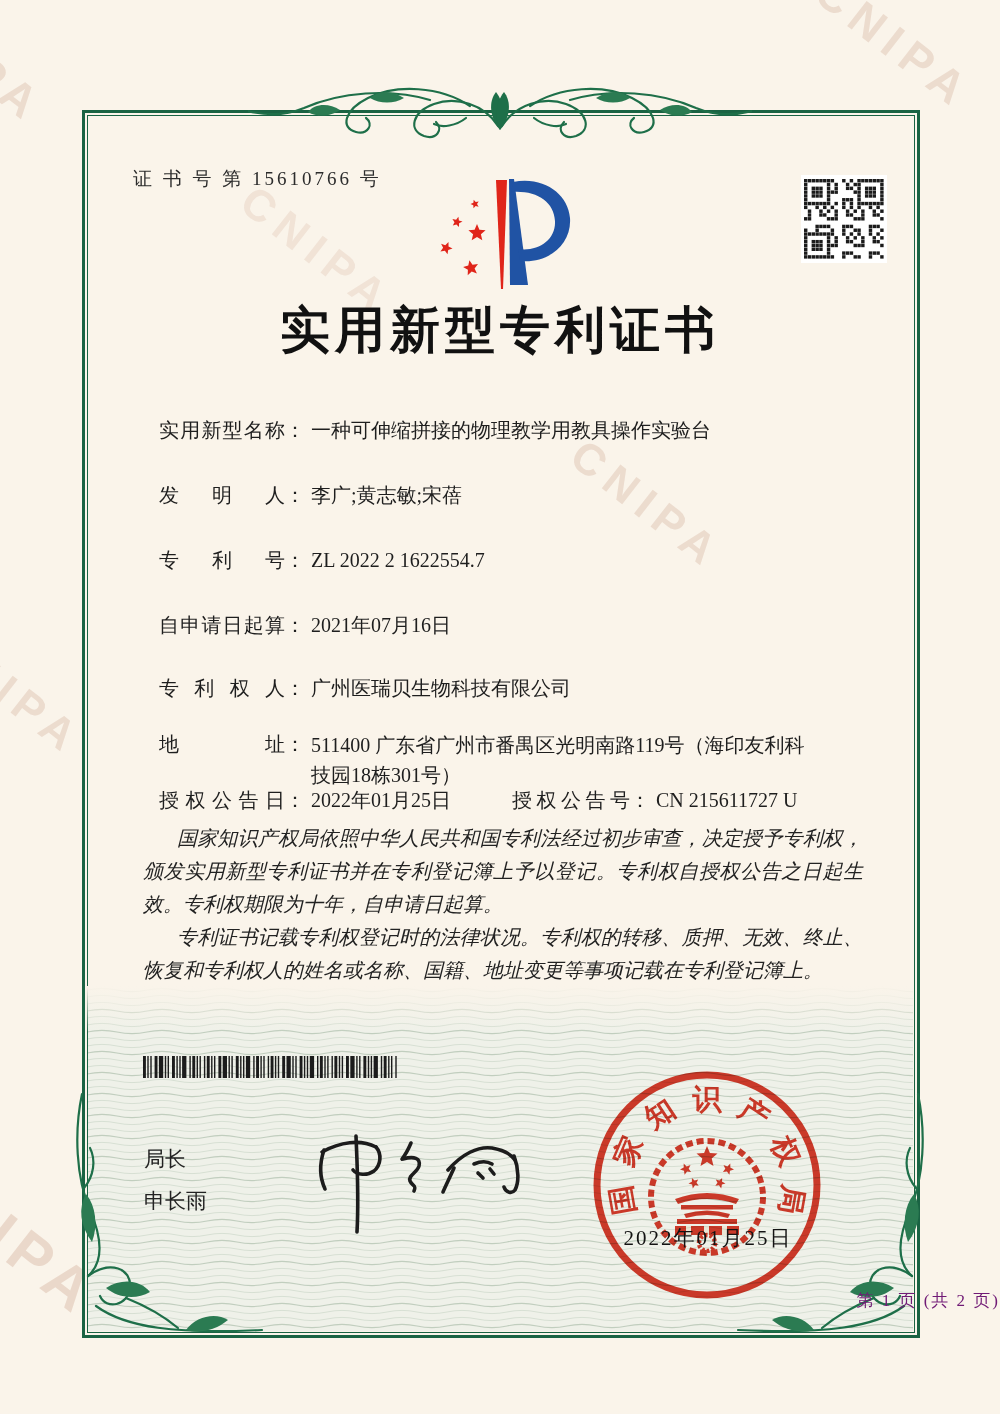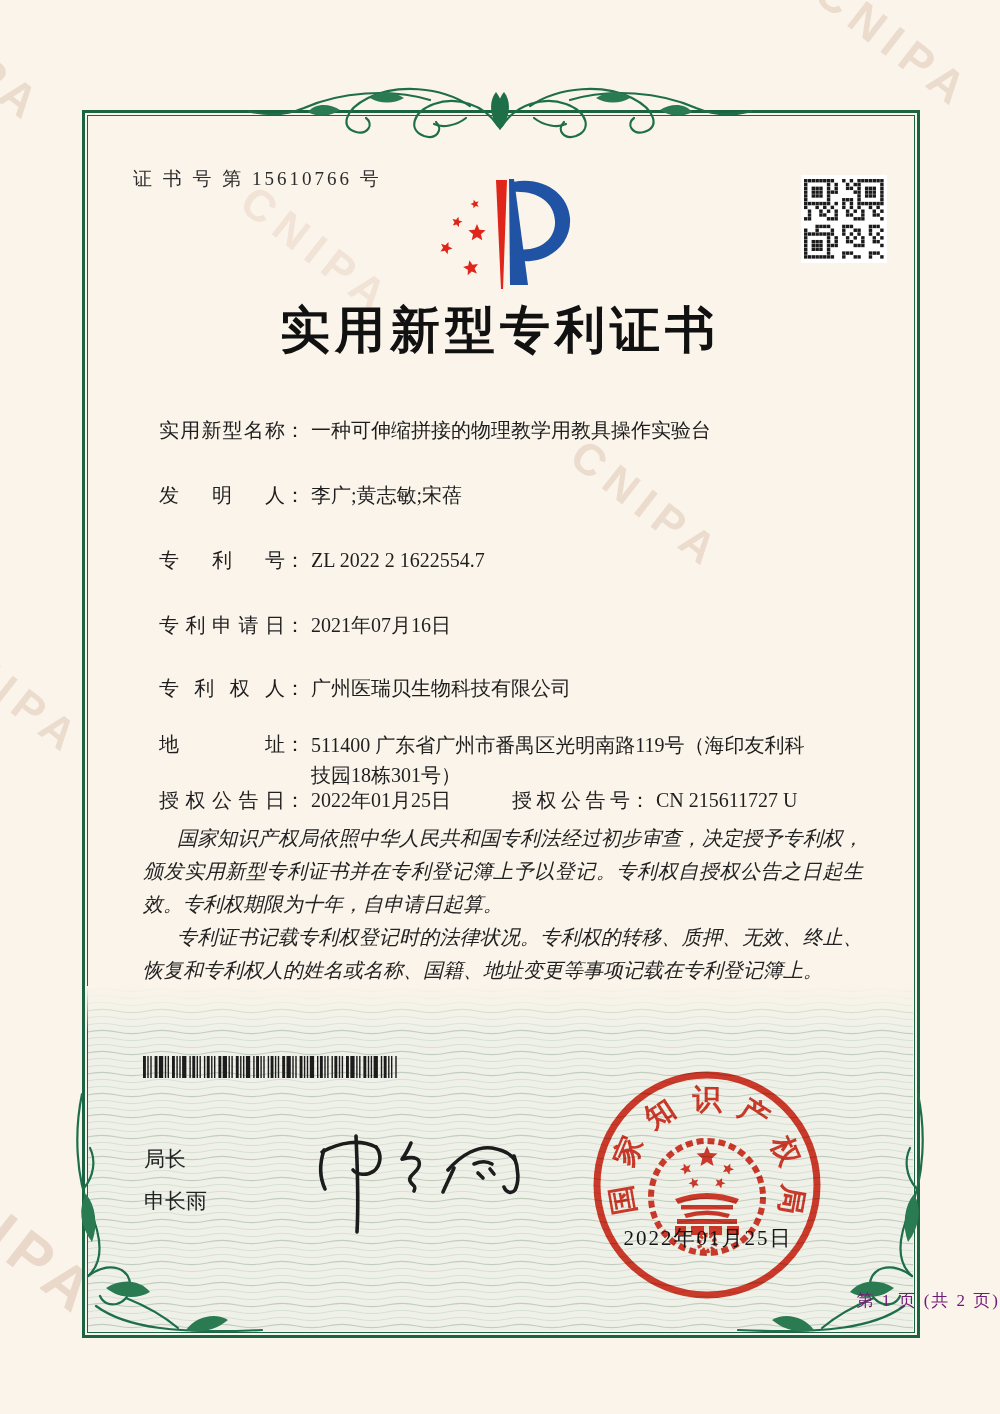--- a/index.html
+++ b/index.html
@@ -423,21 +423,21 @@
     <span class="f-label">发明人</span>
       <span class="f-colon">：</span>
     <span class="f-value">李广;黄志敏;宋蓓</span>
   </div>
   <div class="field-row row-patno">
     <span class="f-label">专利号</span>
       <span class="f-colon">：</span>
     <span class="f-value">ZL 2022 2 1622554.7</span>
   </div>
   <div class="field-row row-filing">
-    <span class="f-label">专利申请日</span>
+    <span class="f-label">自申请日起算</span>
       <span class="f-colon">：</span>
     <span class="f-value">2021年07月16日</span>
   </div>
   <div class="field-row row-patentee">
     <span class="f-label">专利权人</span>
       <span class="f-colon">：</span>
     <span class="f-value">广州医瑞贝生物科技有限公司</span>
   </div>
   <div class="field-row row-address">
     <span class="f-label">地址</span>

